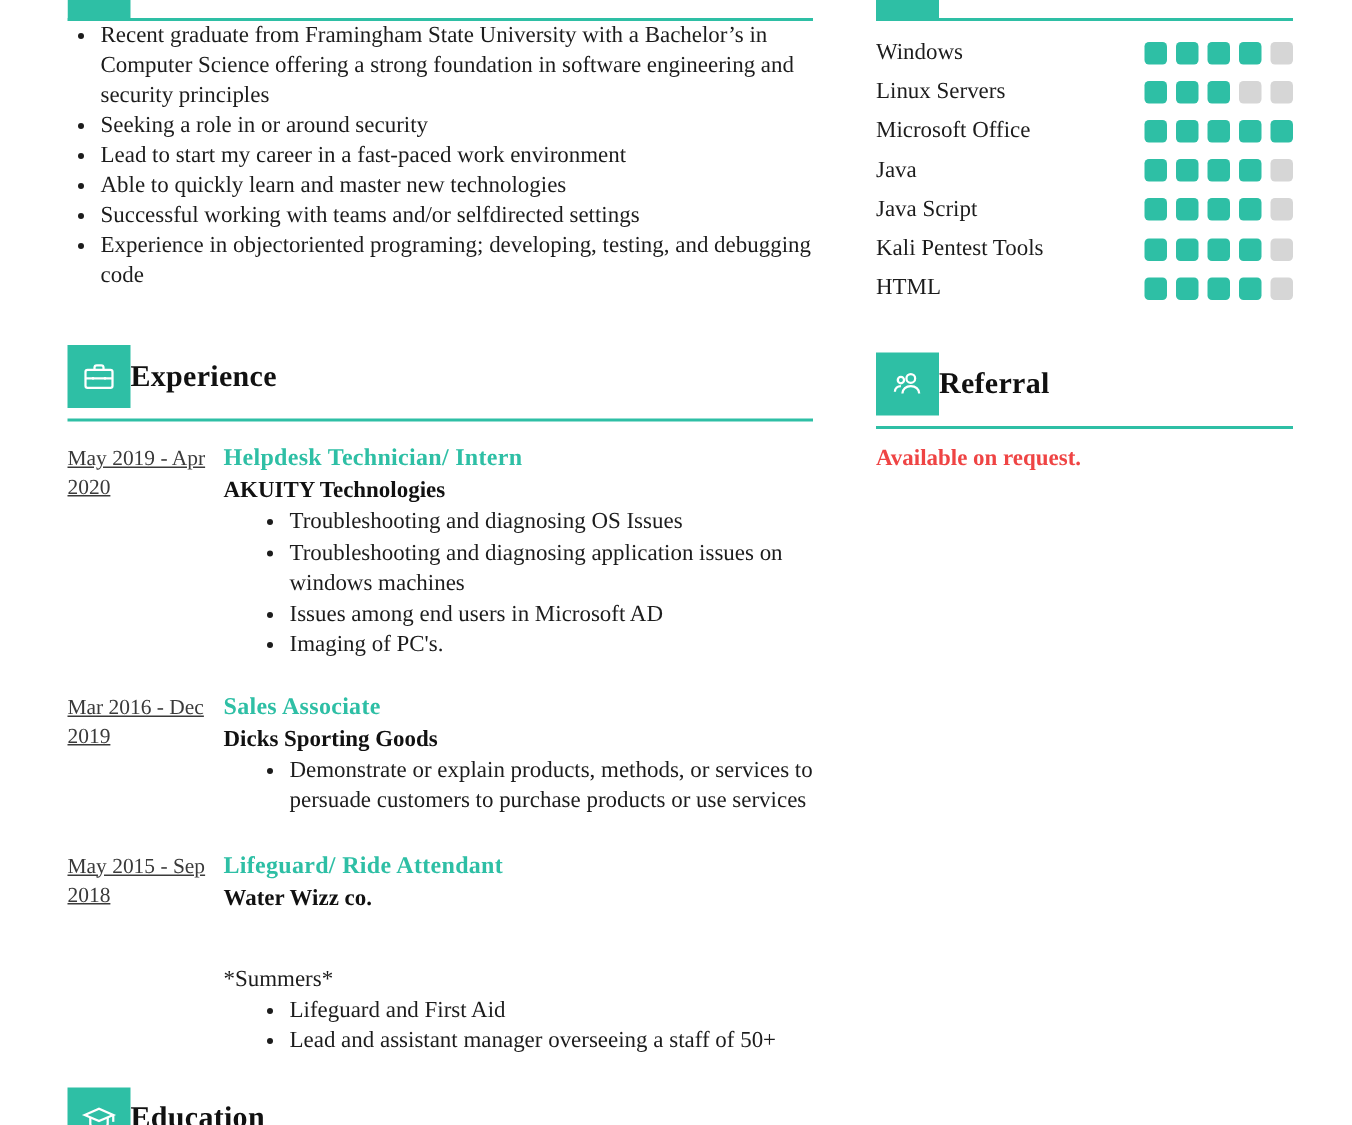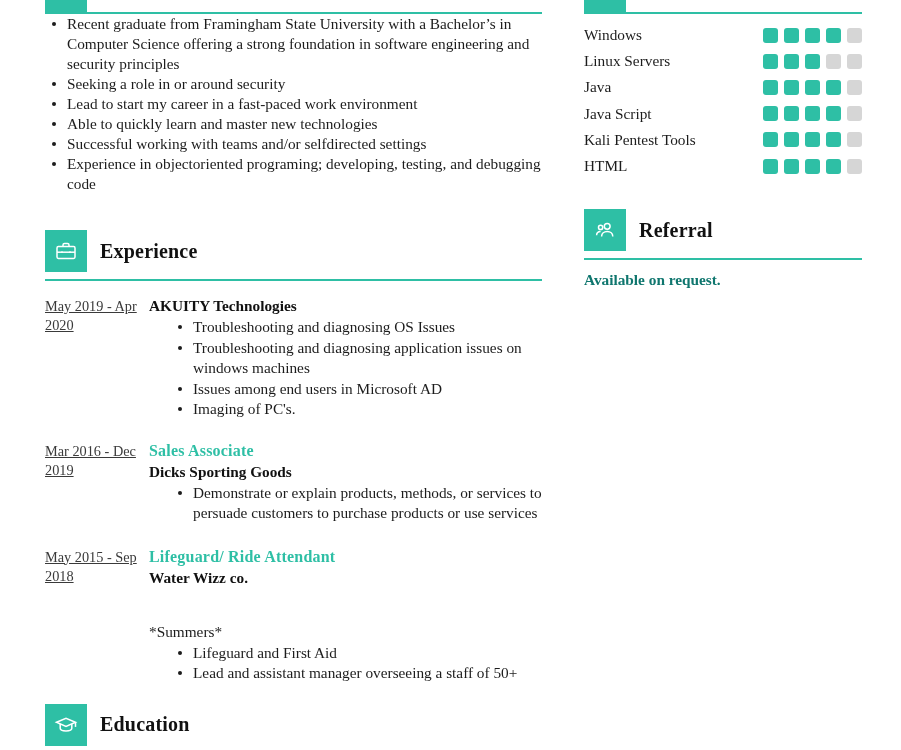--- a/index.html
+++ b/index.html
@@ -35,21 +35,20 @@
     width: 278px;
   }
 
   
   .section {
     margin-bottom: 0;
   }
   .sec-head {
     display: flex;
     align-items: center;
-    gap: 13px;
     height: 42px;
   }
   .sec-icon {
     width: 42px;
     height: 42px;
     background: #2ebfa5;
     flex: 0 0 42px;
     display: flex;
     align-items: center;
     justify-content: center;
@@ -171,21 +170,21 @@
     width: 15px;
     height: 15px;
     border-radius: 3px;
     background: #d6d6d6;
   }
   .dot.on { background: #2ebfa5; }
 
   
   .referral-text {
     margin-top: 11px;
-    color: #0f766e;
+    color: #ef4444;
     font-weight: bold;
     font-size: 15.3px;
   }
 </style>
 </head>
 <body>
 
 <div class="page">
 
   <div class="col-left">
@@ -223,20 +222,21 @@
         </div>
         <div class="sec-title">Experience</div>
       </div>
       <div class="sec-rule"></div>
 
       <div class="exp-list">
 
         <div class="exp-item">
           <div class="exp-dates">May 2019 - Apr 2020</div>
           <div class="exp-body">
+            <div class="exp-role">Helpdesk Technician/ Intern</div>
             <div class="exp-company">AKUITY Technologies</div>
             <ul class="bullets">
               <li>Troubleshooting and diagnosing OS Issues</li>
               <li>Troubleshooting and diagnosing application issues on windows machines</li>
               <li>Issues among end users in Microsoft AD</li>
               <li>Imaging of PC's.</li>
             </ul>
           </div>
         </div>
 
@@ -312,20 +312,30 @@
           <div class="skill-name">Linux Servers</div>
           <div class="skill-dots">
             <span class="dot on"></span>
             <span class="dot on"></span>
             <span class="dot on"></span>
             <span class="dot"></span>
             <span class="dot"></span>
           </div>
         </div>
 
+        <div class="skill-row">
+          <div class="skill-name">Microsoft Office</div>
+          <div class="skill-dots">
+            <span class="dot on"></span>
+            <span class="dot on"></span>
+            <span class="dot on"></span>
+            <span class="dot on"></span>
+            <span class="dot on"></span>
+          </div>
+        </div>
 
         <div class="skill-row">
           <div class="skill-name">Java</div>
           <div class="skill-dots">
             <span class="dot on"></span>
             <span class="dot on"></span>
             <span class="dot on"></span>
             <span class="dot on"></span>
             <span class="dot"></span>
           </div>

